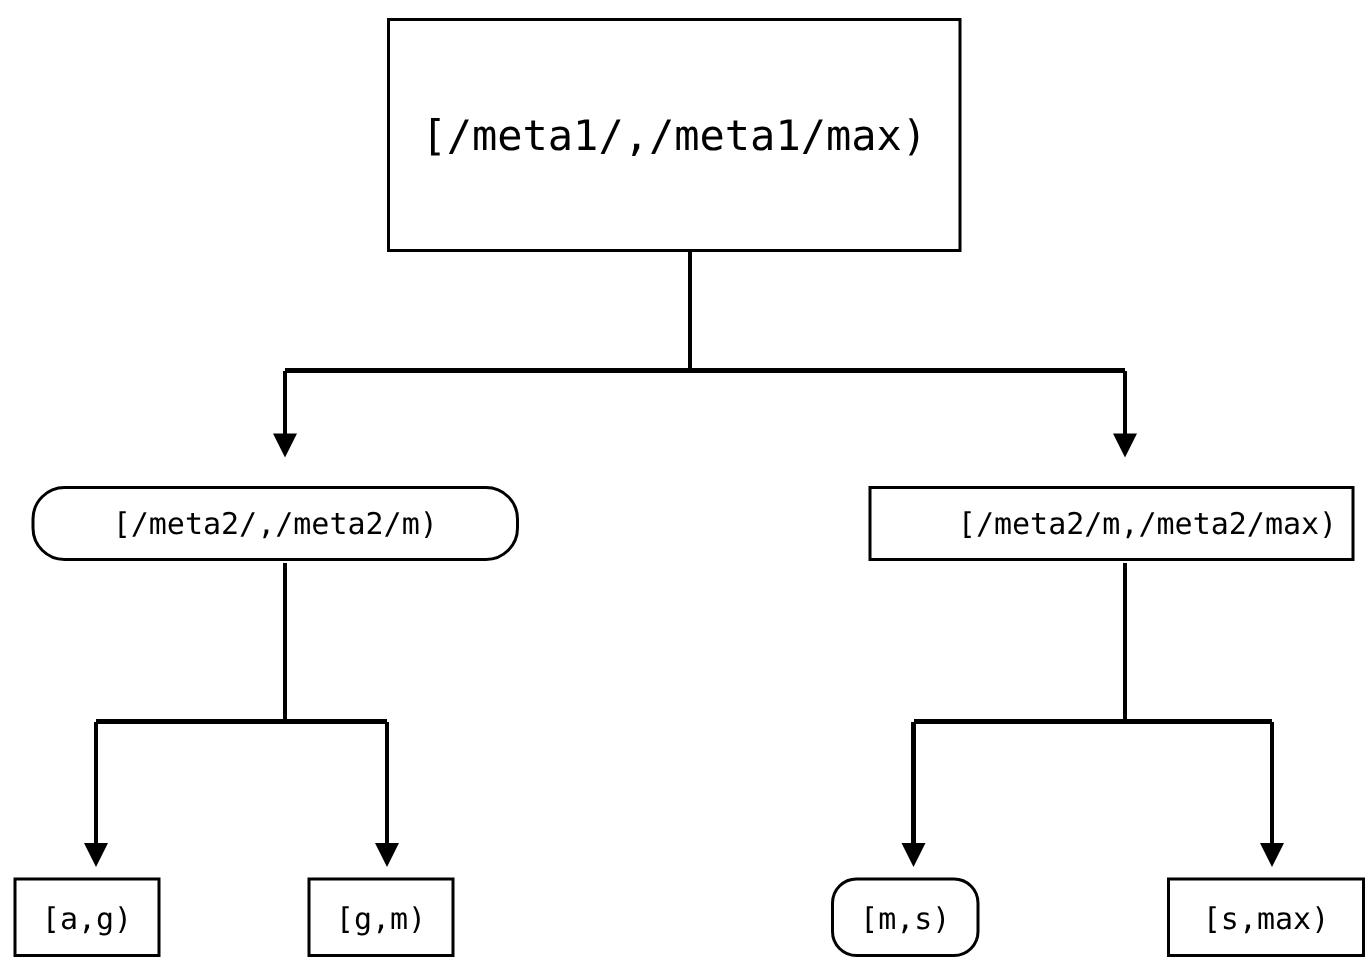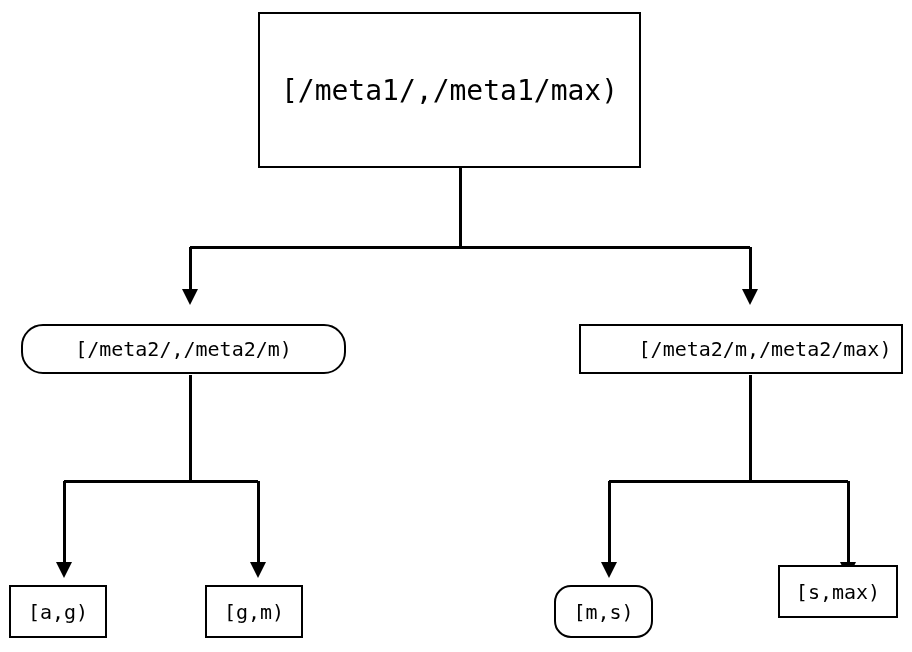--- a/index.html
+++ b/index.html
@@ -85,22 +85,22 @@
   }
   #node-leaf-ms {
     left: 554px;
     top: 585px;
     width: 99px;
     height: 53px;
     border-radius: 17px;
   }
   #node-leaf-smax {
     left: 778px;
-    top: 565px;
-    width: 120px;
+    top: 585px;
+    width: 132px;
     height: 53px;
   }
   #node-leaf-ag .node-label,
   #node-leaf-gm .node-label,
   #node-leaf-ms .node-label,
   #node-leaf-smax .node-label { font-size: 20px; }
 </style>
 </head>
 <body>
 

